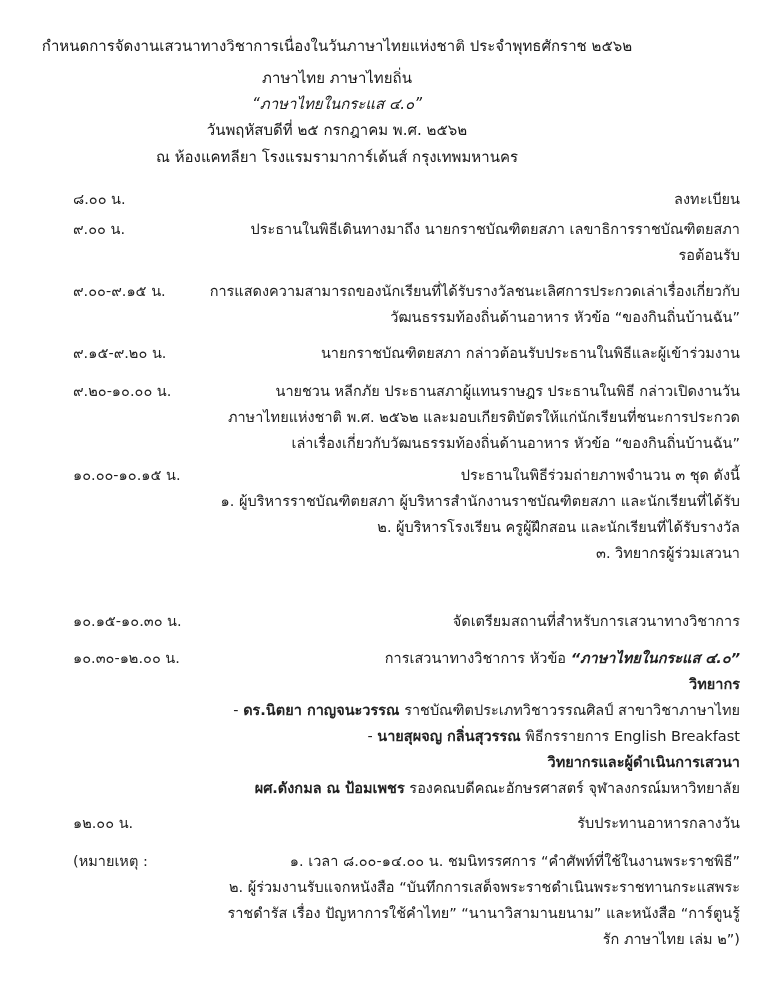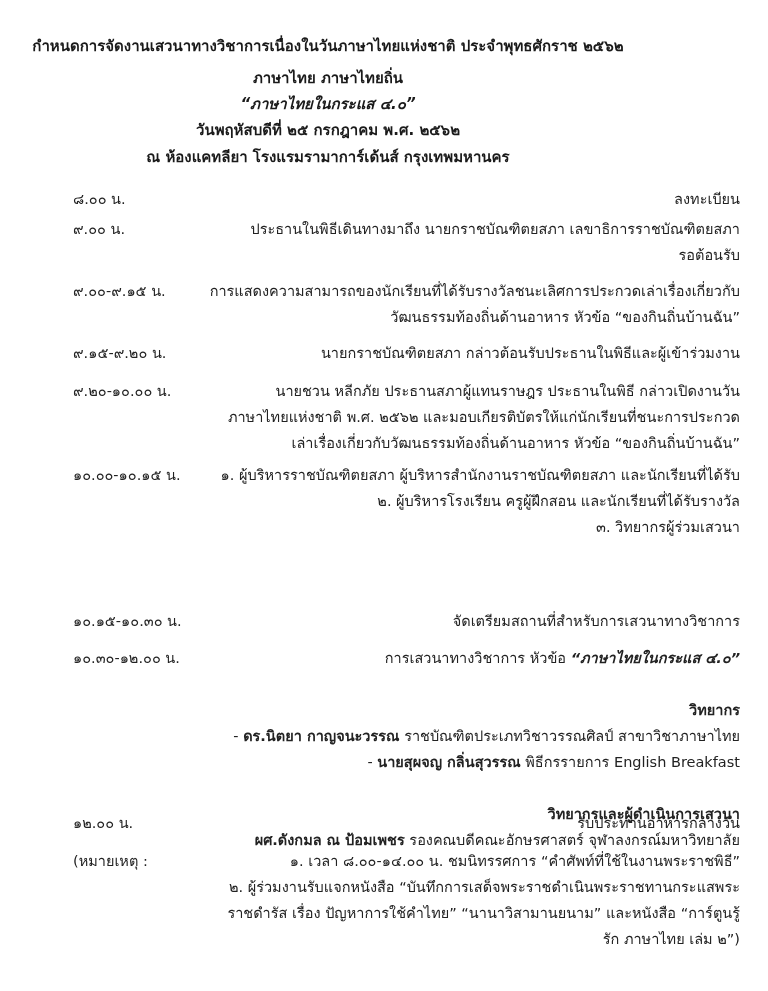--- a/index.html
+++ b/index.html
@@ -2,27 +2,27 @@
 <html><head>
 <meta charset="utf-8">
 <style>
   html, body { margin: 0; padding: 0; }
   body {
     width: 768px; height: 991px; background: #ffffff; color: #1a1a1a;
     font-family: "DejaVu Sans", "Liberation Sans", sans-serif;
     position: relative; overflow: hidden;
   }
   .page { position: absolute; left: 0; top: 0; width: 768px; height: 991px; }
-  .hdr { position: absolute; left: 0; width: 656px; text-align: center; font-weight: bold; font-size: 15px; line-height: 20px; white-space: nowrap; }
+  .hdr { position: absolute; left: 9px; width: 656px; text-align: center; font-weight: normal; font-size: 15px; line-height: 20px; white-space: nowrap; }
   .hdr.italic { font-style: italic; }
   .row { position: absolute; left: 0; width: 768px; }
   .time { position: absolute; left: 73px; font-size: 14.5px; line-height: 26px; white-space: nowrap; color: #222; }
   .desc { position: absolute; left: 200px; width: 540px; font-size: 14.5px; line-height: 26px; color: #222; }
   .line { white-space: nowrap; display: block; text-align: right; }
-  .b { font-weight: bold; margin-top: 26px; }
+  .b { font-weight: bold; }
   .bi { font-weight: bold; font-style: italic; }
 </style>
 </head>
 <body>
 
 <div class="page">
 
   <div class="hdr" style="top:36px;">กำหนดการจัดงานเสวนาทางวิชาการเนื่องในวันภาษาไทยแห่งชาติ ประจำพุทธศักราช ๒๕๖๒</div>
   <div class="hdr" style="top:68px;">ภาษาไทย ภาษาไทยถิ่น</div>
   <div class="hdr italic" style="top:94px;">“ภาษาไทยในกระแส ๔.๐”</div>
@@ -64,20 +64,21 @@
     <div class="desc">
       <span class="line">นายชวน  หลีกภัย ประธานสภาผู้แทนราษฎร ประธานในพิธี กล่าวเปิดงานวัน</span>
       <span class="line">ภาษาไทยแห่งชาติ พ.ศ. ๒๕๖๒ และมอบเกียรติบัตรให้แก่นักเรียนที่ชนะการประกวด</span>
       <span class="line">เล่าเรื่องเกี่ยวกับวัฒนธรรมท้องถิ่นด้านอาหาร หัวข้อ “ของกินถิ่นบ้านฉัน”</span>
     </div>
   </div>
 
   <div class="row" style="top:462px;">
     <div class="time">๑๐.๐๐-๑๐.๑๕ น.</div>
     <div class="desc">
+      <span class="line">ประธานในพิธีร่วมถ่ายภาพจำนวน ๓ ชุด ดังนี้</span>
       <span class="line">๑. ผู้บริหารราชบัณฑิตยสภา ผู้บริหารสำนักงานราชบัณฑิตยสภา และนักเรียนที่ได้รับ</span>
       <span class="line">๒. ผู้บริหารโรงเรียน ครูผู้ฝึกสอน และนักเรียนที่ได้รับรางวัล</span>
       <span class="line">๓. วิทยากรผู้ร่วมเสวนา</span>
     </div>
   </div>
 
   <div class="row" style="top:608px;">
     <div class="time">๑๐.๑๕-๑๐.๓๐ น.</div>
     <div class="desc">
       <span class="line">จัดเตรียมสถานที่สำหรับการเสวนาทางวิชาการ</span>

